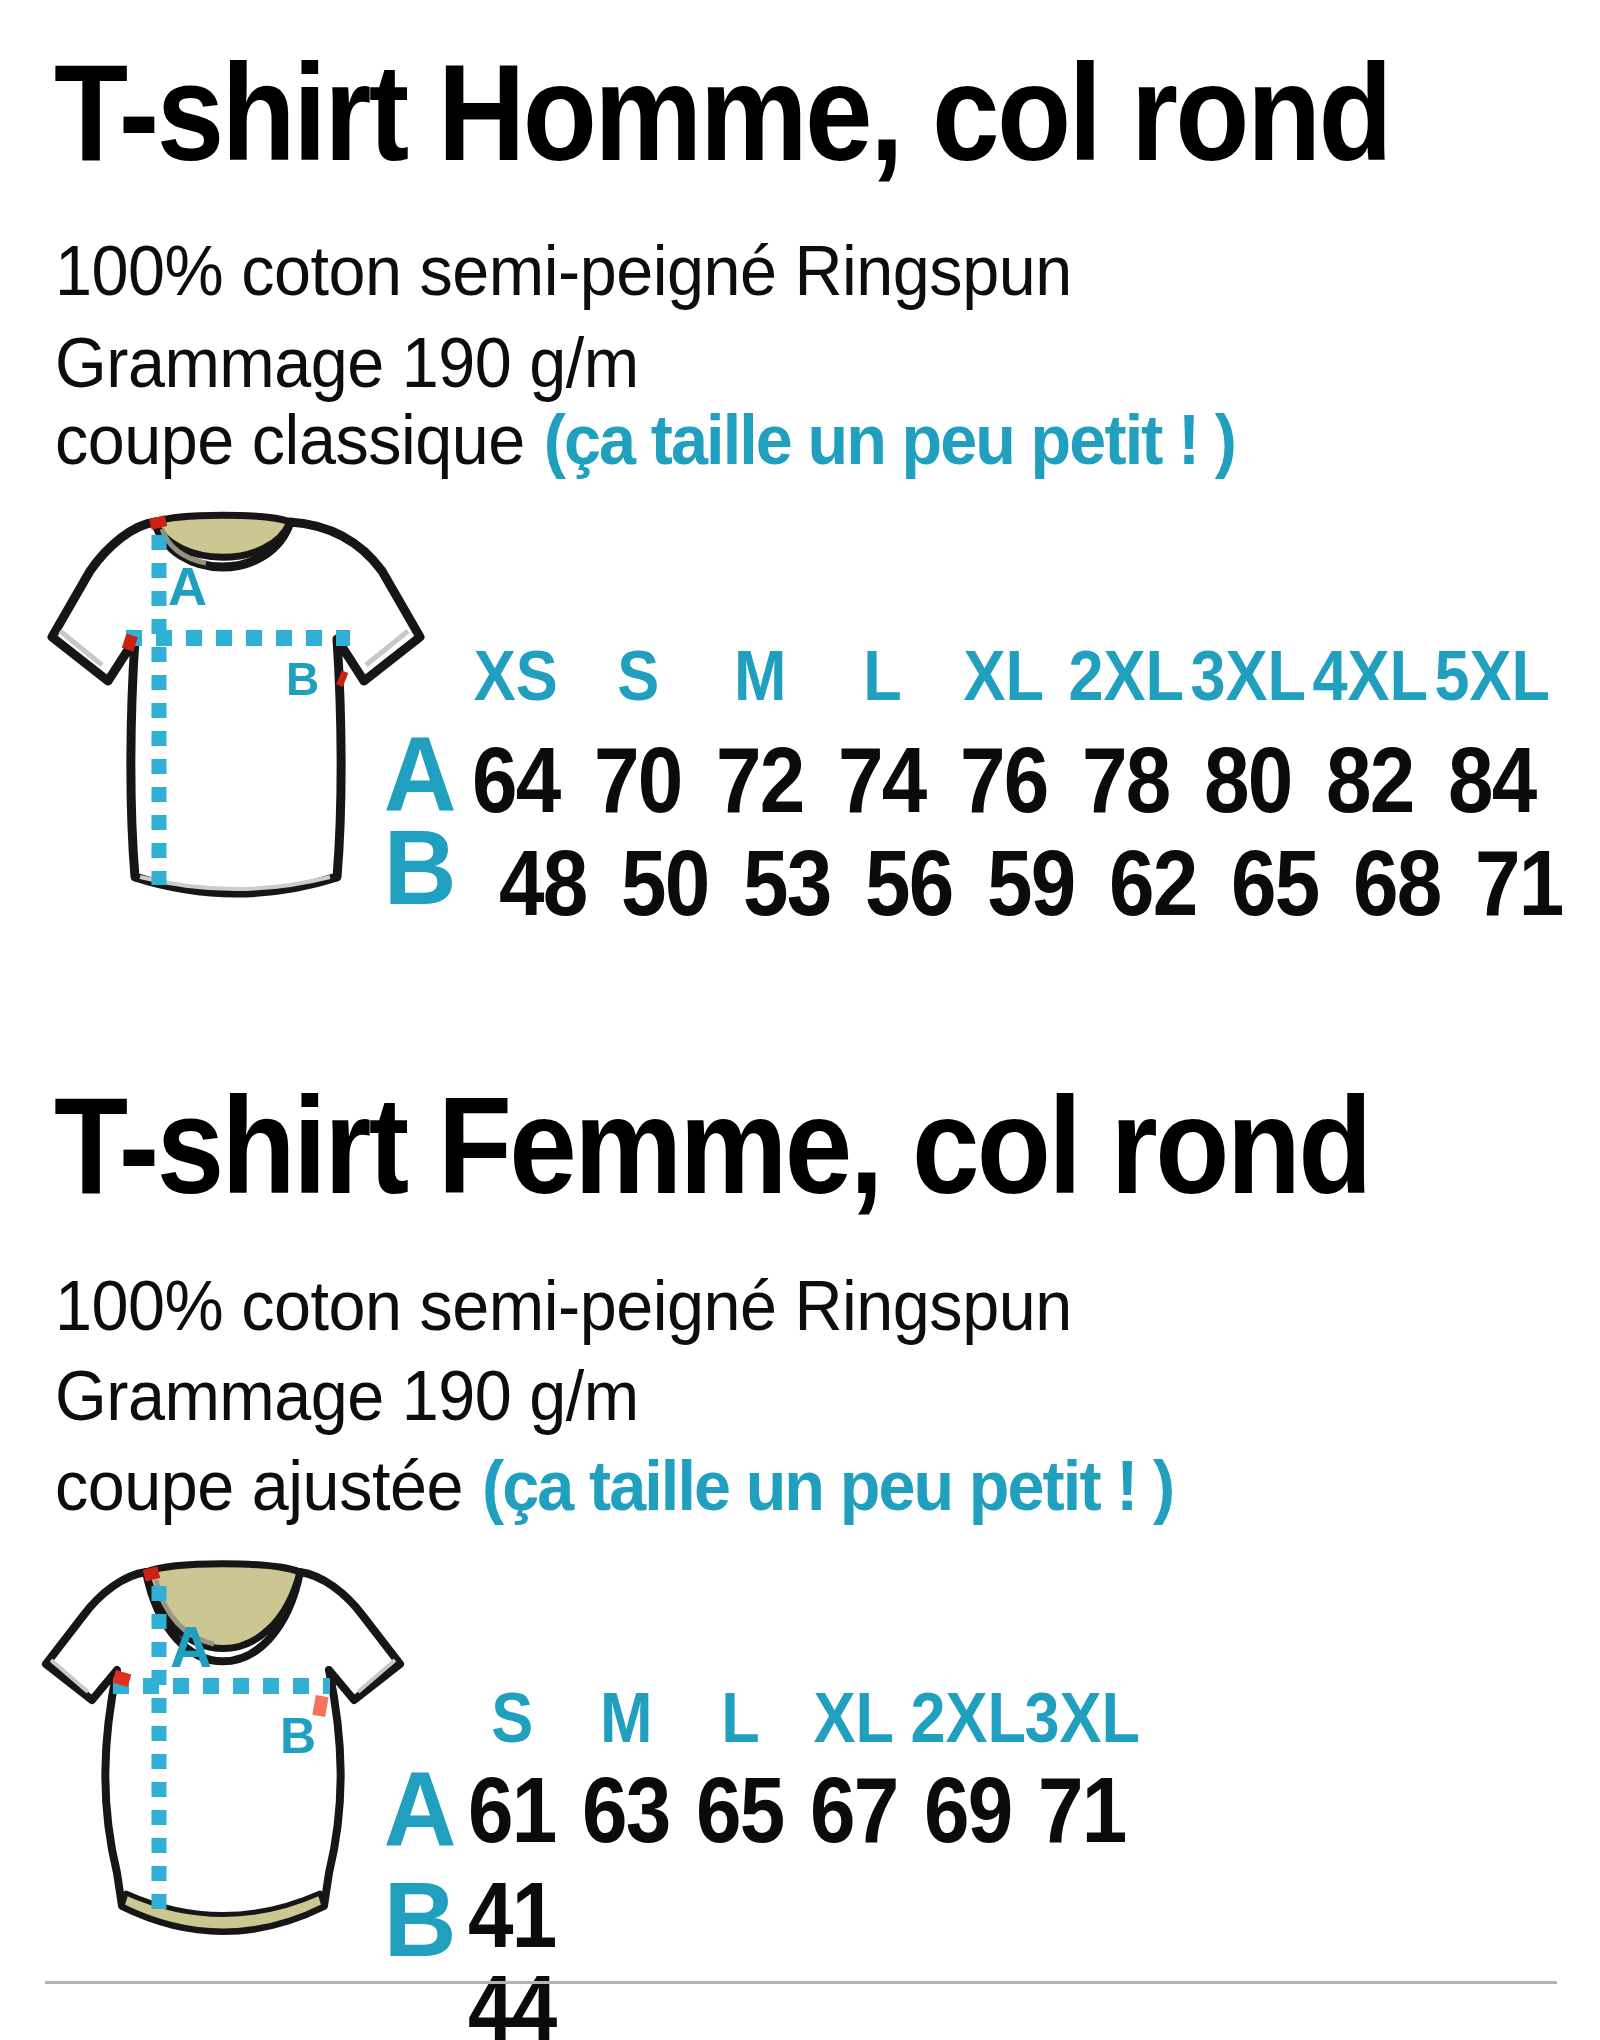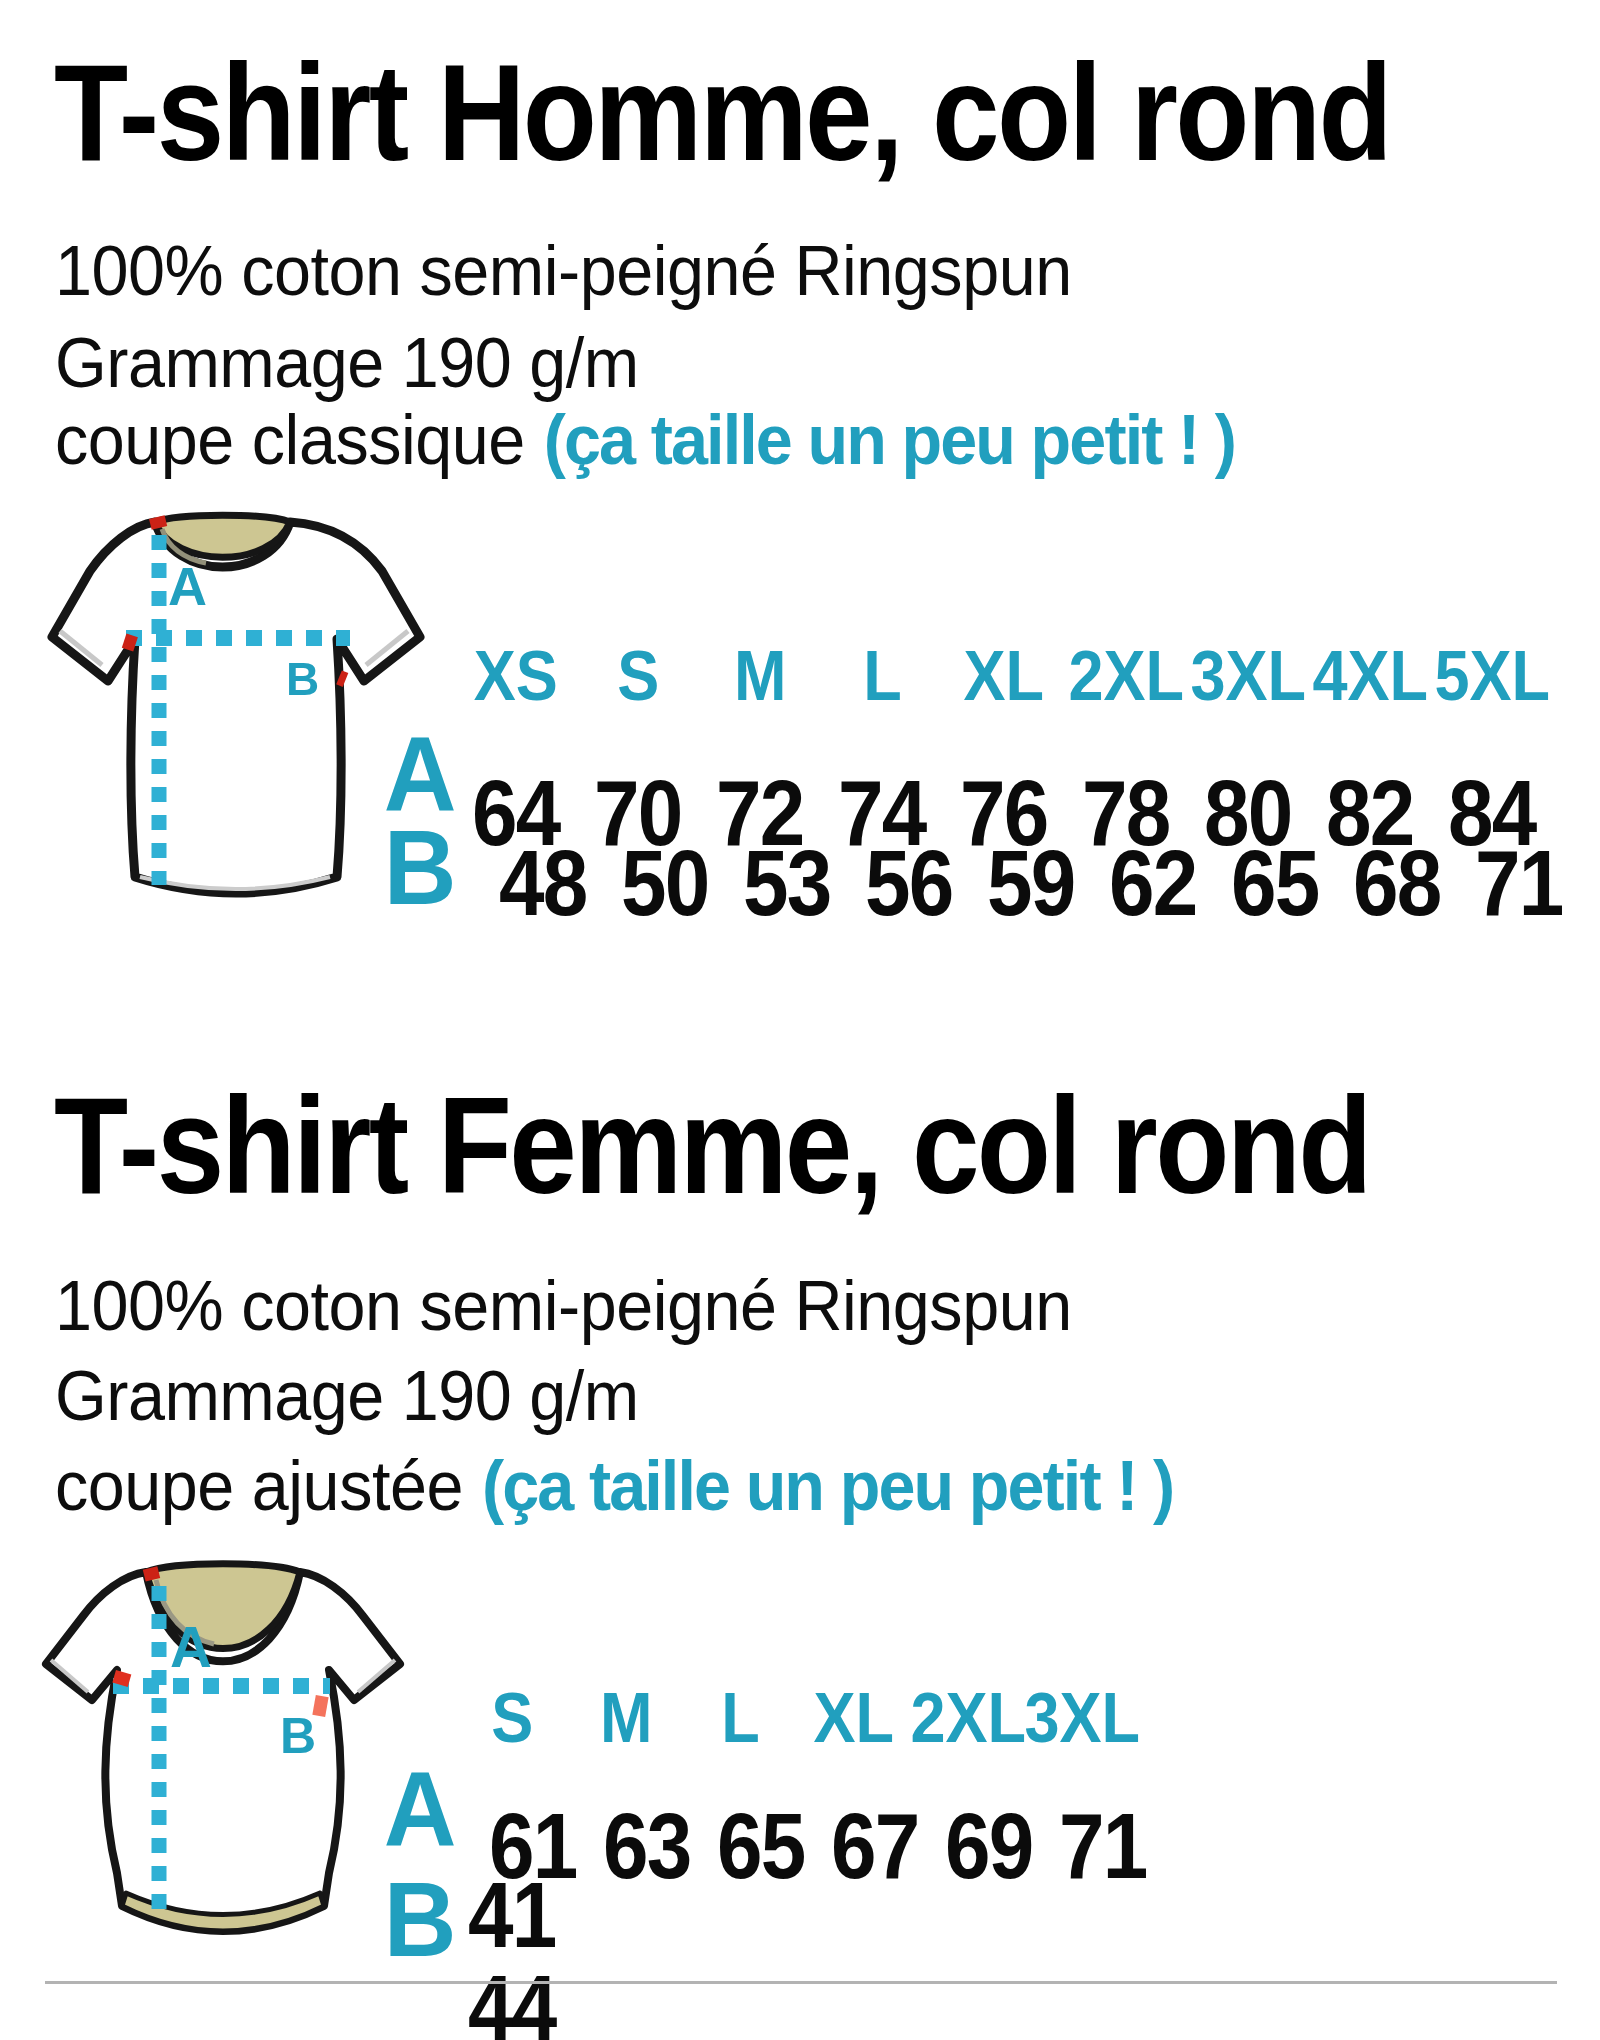--- a/index.html
+++ b/index.html
@@ -92,21 +92,21 @@
       </div>
     <div class="cell c122">
         <span>4XL</span>
       </div>
     <div class="cell c122">
         <span>5XL</span>
       </div>
   </div>
 
   <div class="row-label" style="top:721px;">A</div>
-  <div class="size-row nums" style="left:455px;top:767px;">
+  <div class="size-row nums" style="left:455px;top:734px;">
     <div class="cell c122">
         <span>64</span>
       </div>
     <div class="cell c122">
         <span>70</span>
       </div>
     <div class="cell c122">
         <span>72</span>
       </div>
     <div class="cell c122">
@@ -209,21 +209,21 @@
       </div>
     <div class="cell c114">
         <span>2XL</span>
       </div>
     <div class="cell c114">
         <span>3XL</span>
       </div>
   </div>
 
   <div class="row-label" style="top:1756px;">A</div>
-  <div class="size-row nums" style="left:476px;top:1764px;margin-top:36px;">
+  <div class="size-row nums" style="left:455px;top:1764px;">
     <div class="cell c114">
         <span>61</span>
       </div>
     <div class="cell c114">
         <span>63</span>
       </div>
     <div class="cell c114">
         <span>65</span>
       </div>
     <div class="cell c114">

